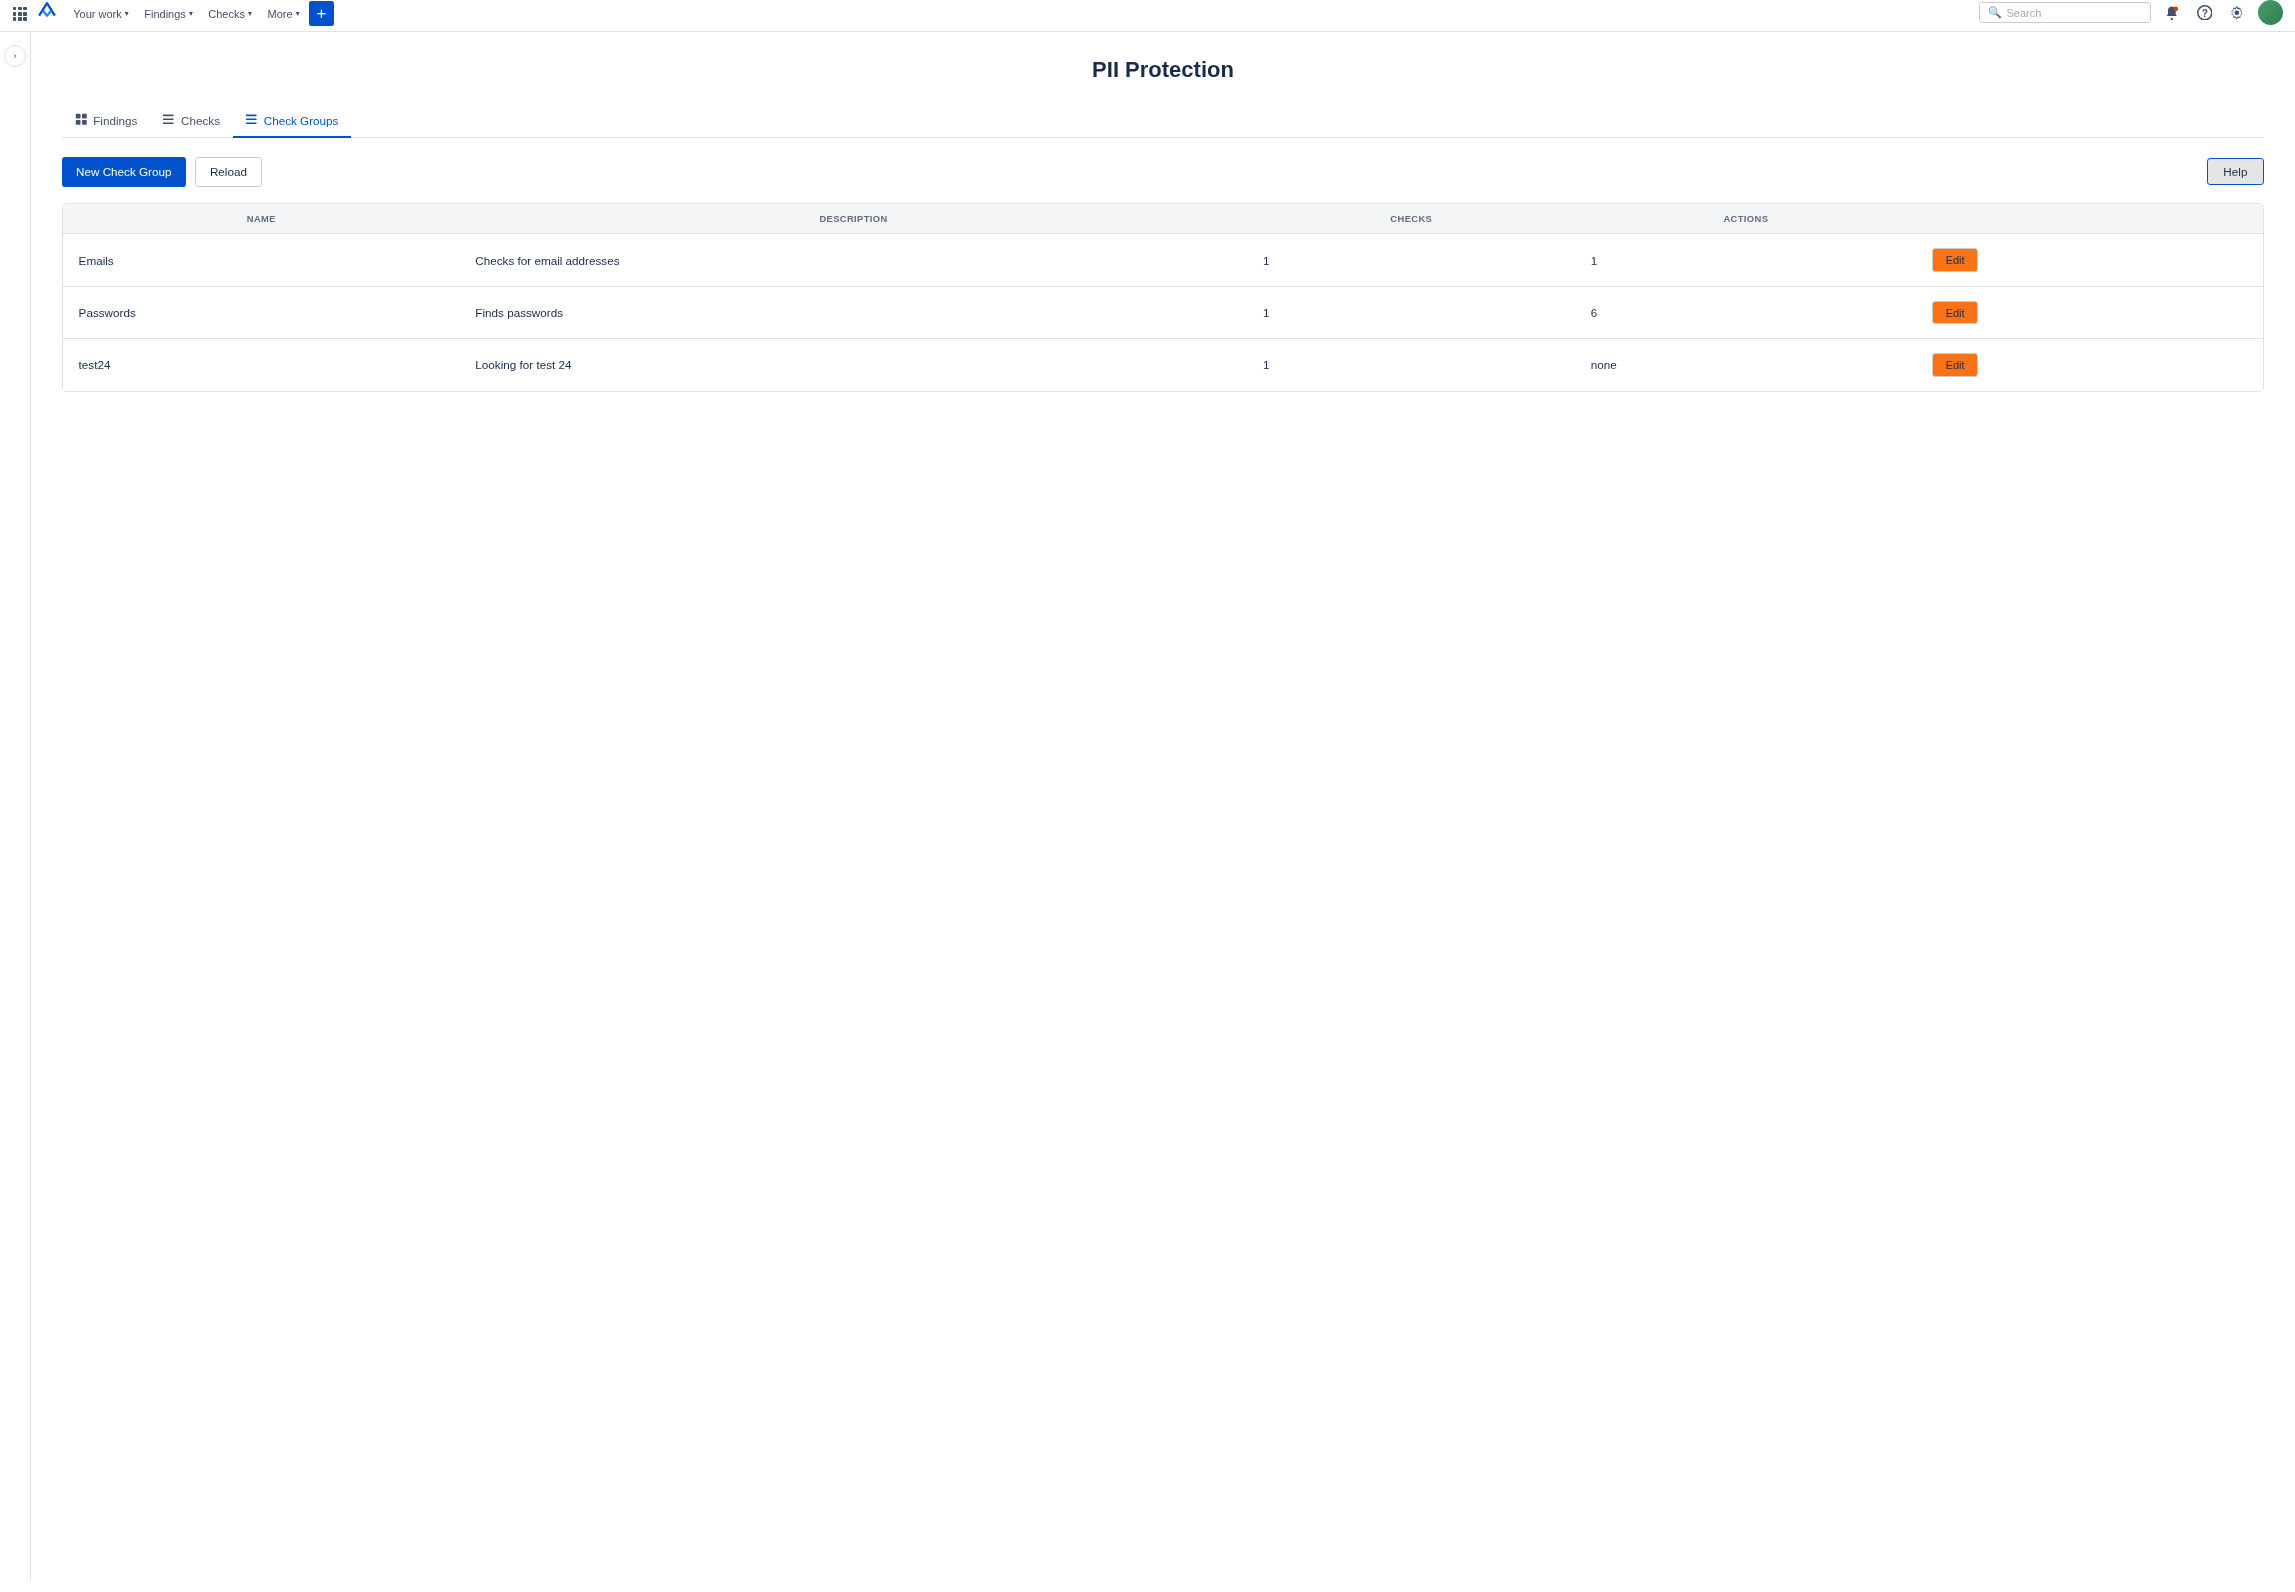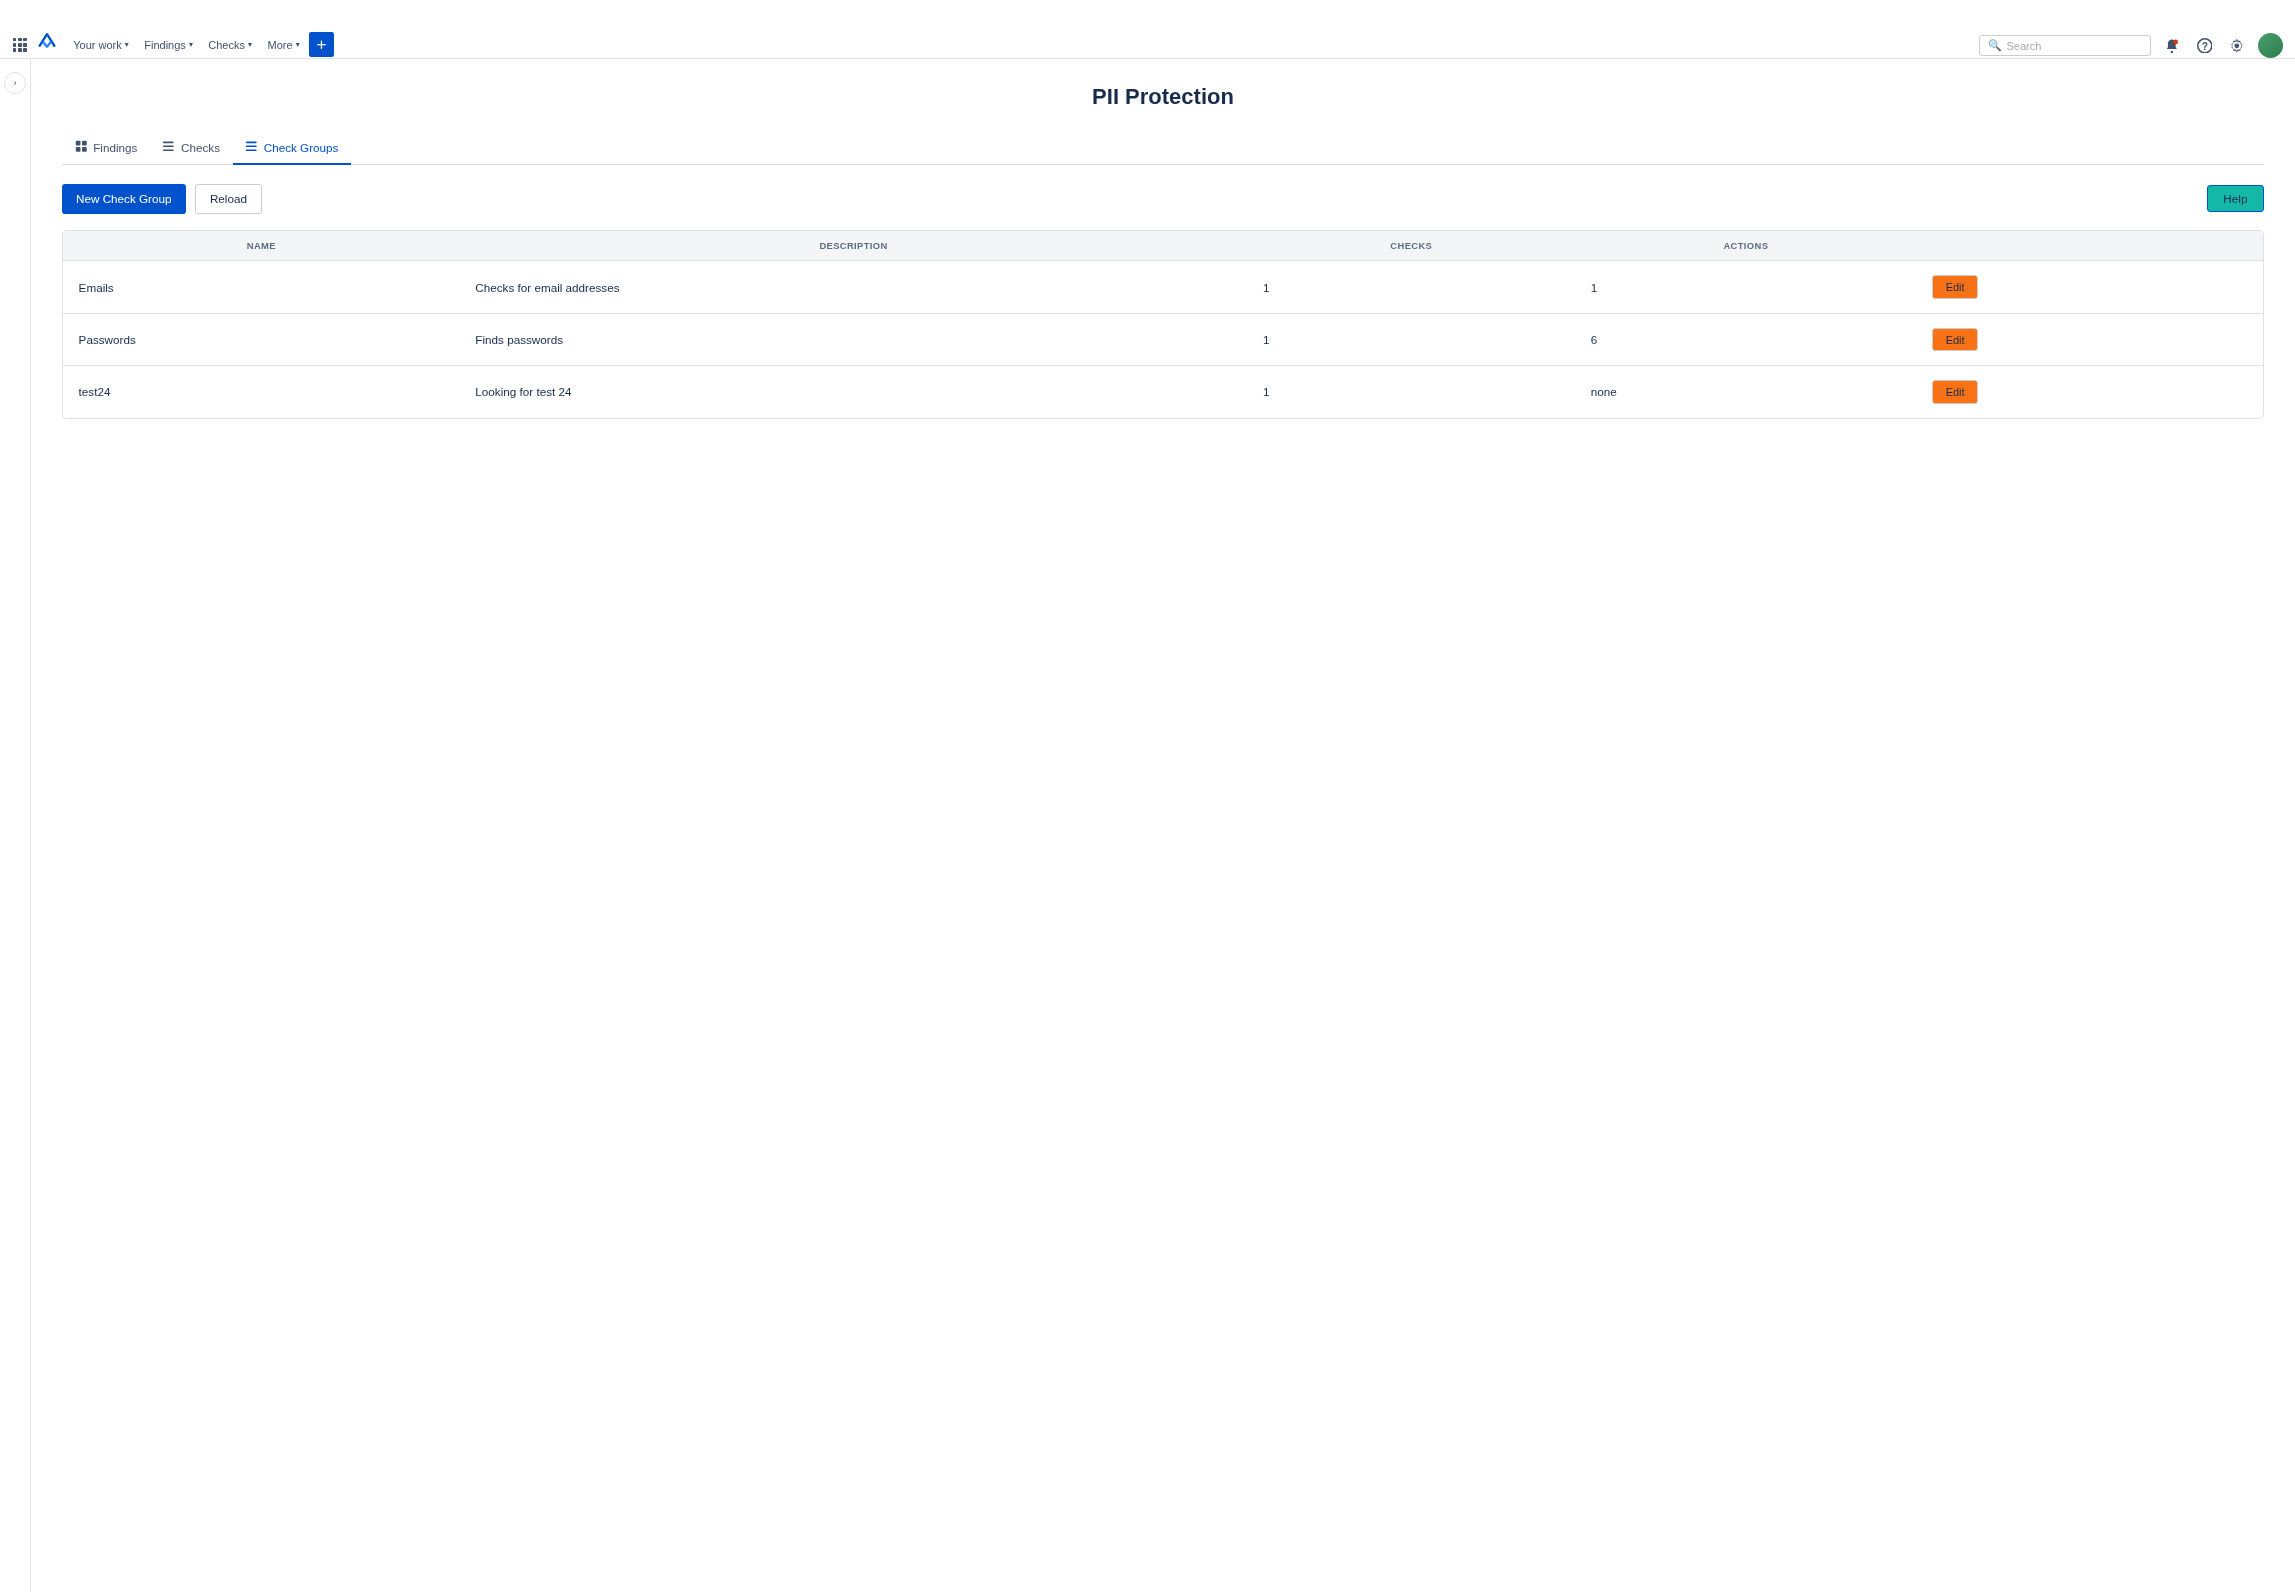--- a/index.html
+++ b/index.html
@@ -1,22 +1,22 @@
 <!DOCTYPE html>
 <html style="font-size:12.5px"><head>
   <meta charset="utf-8">
   <style>
     * { box-sizing: border-box; margin: 0; padding: 0; }
     body { font-family: -apple-system, BlinkMacSystemFont, 'Segoe UI', Arial, sans-serif; background: #fff; color: #172b4d; font-size: 11px; }
 
     
     .topnav {
       display: flex;
-      align-items: flex-end;
-      height: 59px;
+      align-items: flex-start;
+      height: 32px;
       padding: 0 12.5px;
       border-bottom: 0.8px solid #dfe1e6;
       background: #fff;
       gap: 6.2px;
     }
     .topnav-left { display: flex; align-items: center; gap: 3.1px; flex: 1; }
     .topnav-right { display: flex; align-items: center; gap: 7.8px; }
 
     .grid-icon { display: grid; grid-template-columns: 1fr 1fr 1fr; gap: 1.6px; width: 14px; height: 14px; cursor: pointer; }
     .grid-dot { background: #42526e; border-radius: 0.8px; width: 3.9px; height: 3.9px; }
@@ -178,21 +178,21 @@
       background: #fff;
       color: #172b4d;
       border: 0.8px solid #ccc;
       border-radius: 3.1px;
       padding: 7.8px 14px;
       font-size: 11.7px;
       cursor: pointer;
     }
 
     .btn-help {
-      background: #14b8a6;
+      background: #e5e5e5;
       color: #172b4d;
       border: 1.6px solid #0052cc;
       border-radius: 3.1px;
       padding: 6.2px 15.6px;
       font-size: 11.7px;
       cursor: pointer;
       font-weight: 500;
     }
 
     

